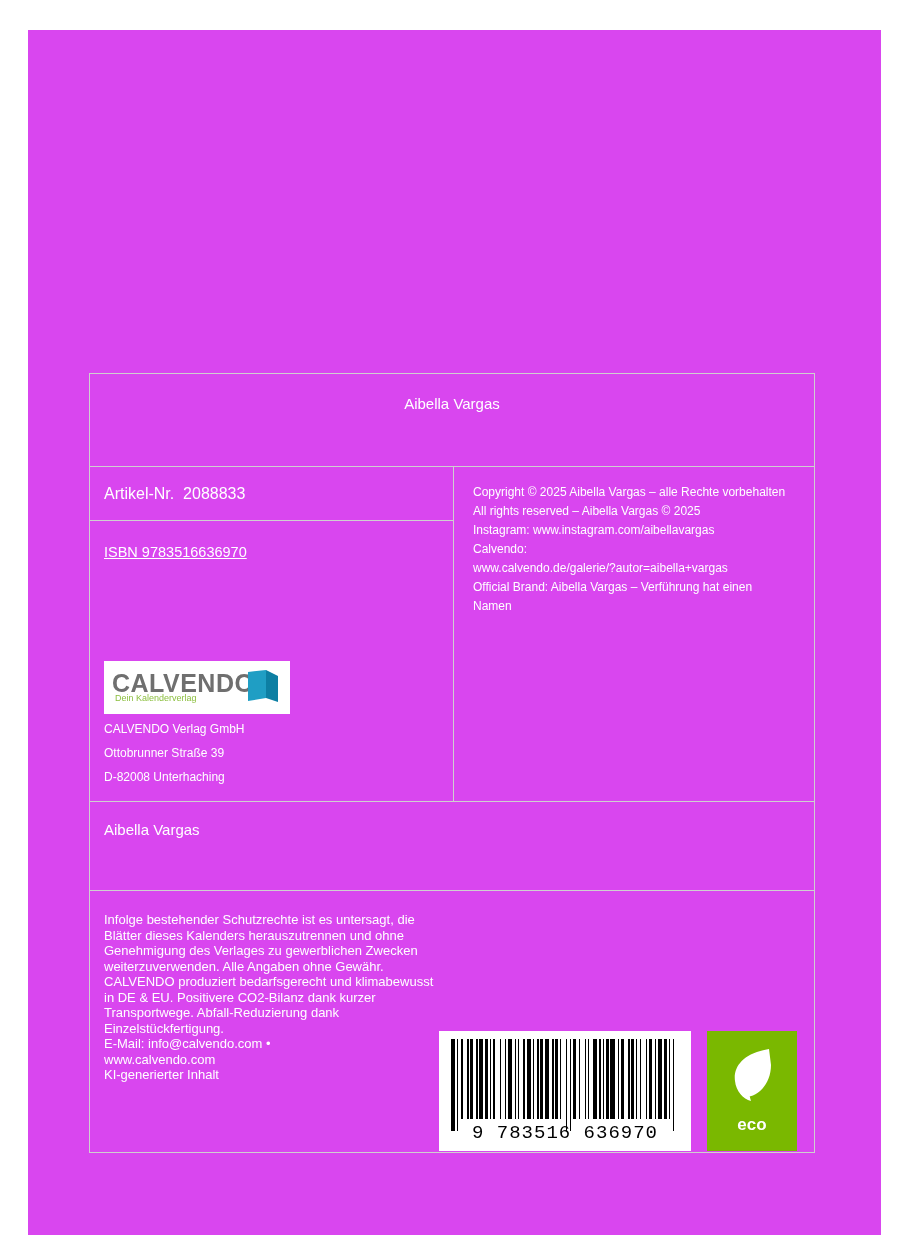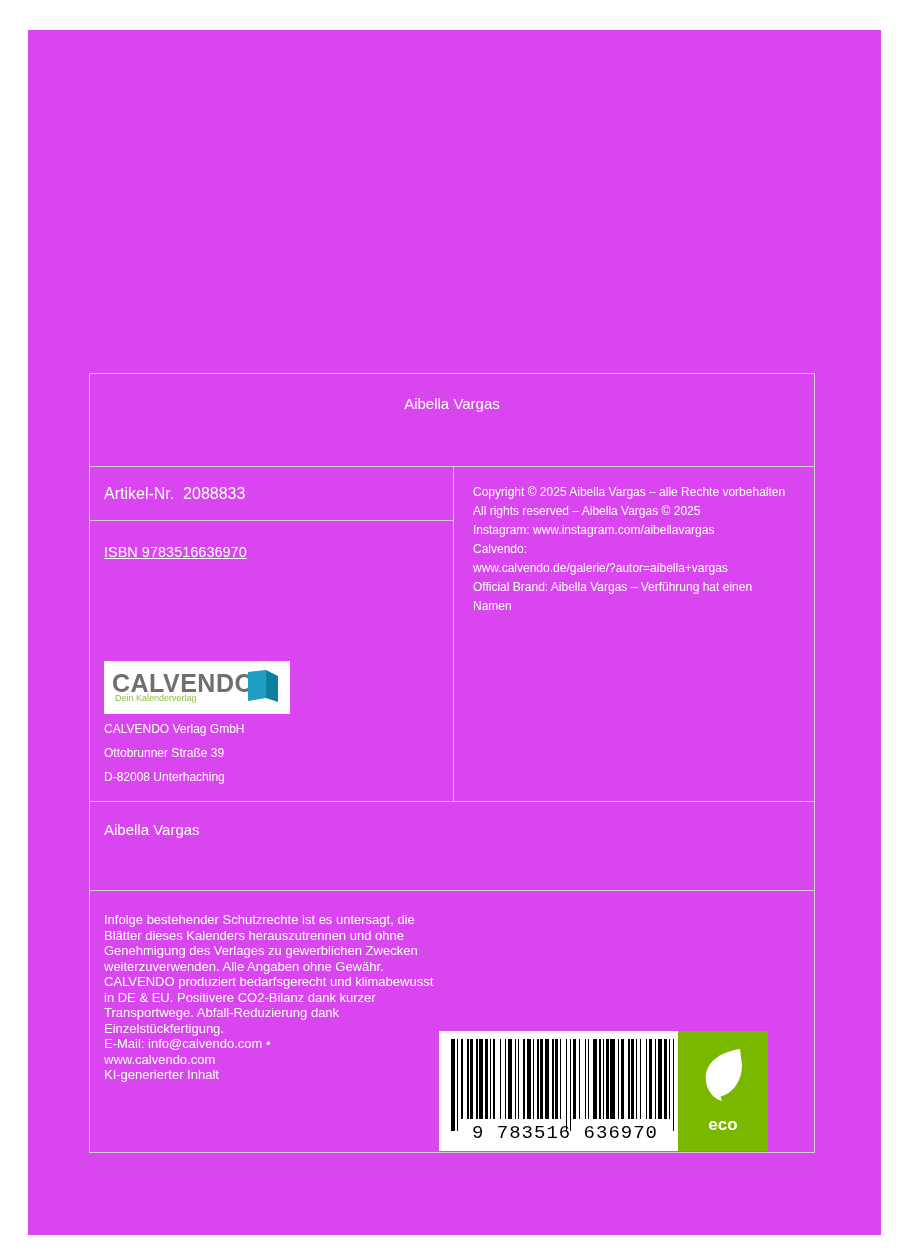--- a/index.html
+++ b/index.html
@@ -218,21 +218,21 @@
     bottom: 7px;
     width: 100%;
     text-align: center;
     font-family: Liberation Mono, monospace;
     font-size: 19px;
     letter-spacing: 1px;
     color: #000000;
   }
   .eco {
     position: absolute;
-    left: 588px;
+    left: 617px;
     top: 140px;
     width: 90px;
     height: 120px;
     background: #7ab800;
   }
   .eco .leaf {
     position: absolute;
     left: 22px;
     top: 16px;
     width: 46px;

